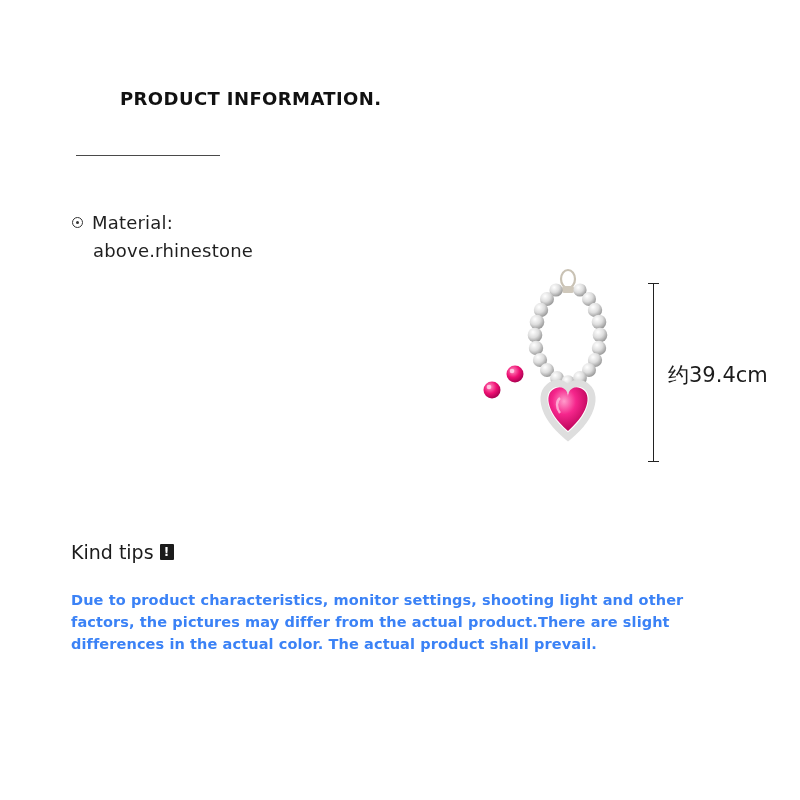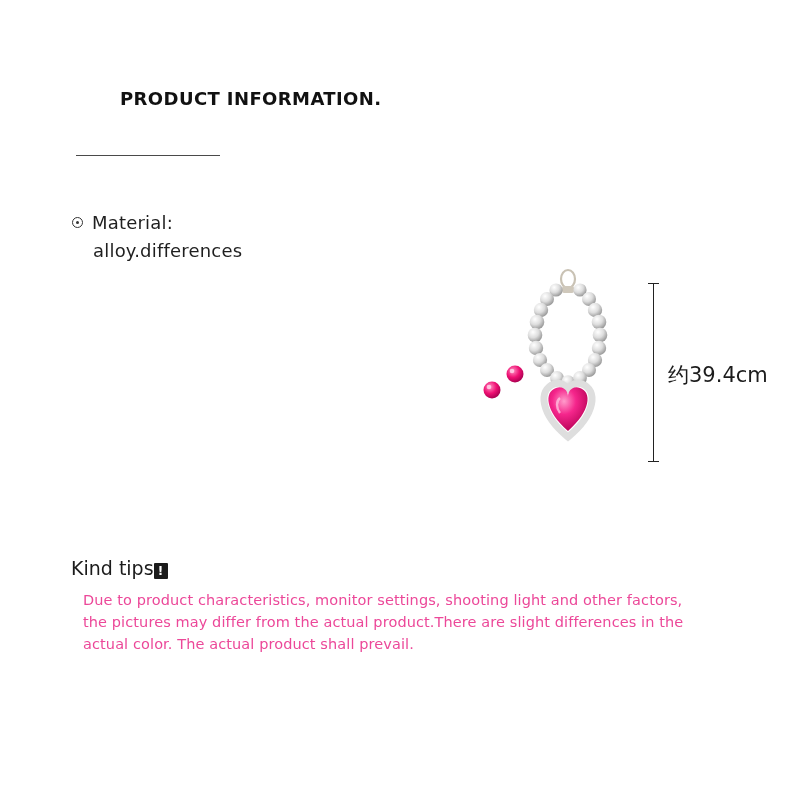--- a/index.html
+++ b/index.html
@@ -134,22 +134,22 @@
     color: #1c1c1c;
     white-space: nowrap;
   }
 
   
   .tips-heading {
     position: absolute;
     left: 71px;
     top: 541px;
     display: flex;
-    align-items: flex-end;
-    margin-top: 16px;
+    align-items: center;
+    gap: 6px;
   }
   .tips-heading .tips-text {
     font-size: 19px;
     color: #1b1b1b;
   }
   .excl-badge {
     display: inline-block;
     width: 14px;
     height: 16px;
     background: #1b1b1b;
@@ -163,41 +163,42 @@
 
   .tips-body {
     position: absolute;
     left: 71px;
     top: 589px;
     width: 640px;
   }
   .tips-p {
     font-size: 14.5px;
     line-height: 22px;
-    color: #ec4899;
-    margin: 0 0 20px 12px;
+    color: #3b82f6;
+    margin: 0 0 20px 0;
     letter-spacing: 0.1px;
+    font-weight: bold;
   }
 </style>
 </head>
 <body>
 
 <div class="page">
 
   <div class="title">PRODUCT INFORMATION.</div>
   <div class="title-rule"></div>
 
   <div class="specs">
 
     <div class="spec-item">
       <div class="spec-head">
         <span class="bullet"></span>
         <span class="spec-label">Material:</span>
       </div>
-      <div class="spec-value">alloy.differences</div>
+      <div class="spec-value">above.rhinestone</div>
     </div>
 
 
     <div class="spec-item">
     </div>
 
   </div>
 
   <div class="product-area">
     <svg width="190" height="210" viewBox="0 0 190 210" xmlns="http://www.w3.org/2000/svg">

